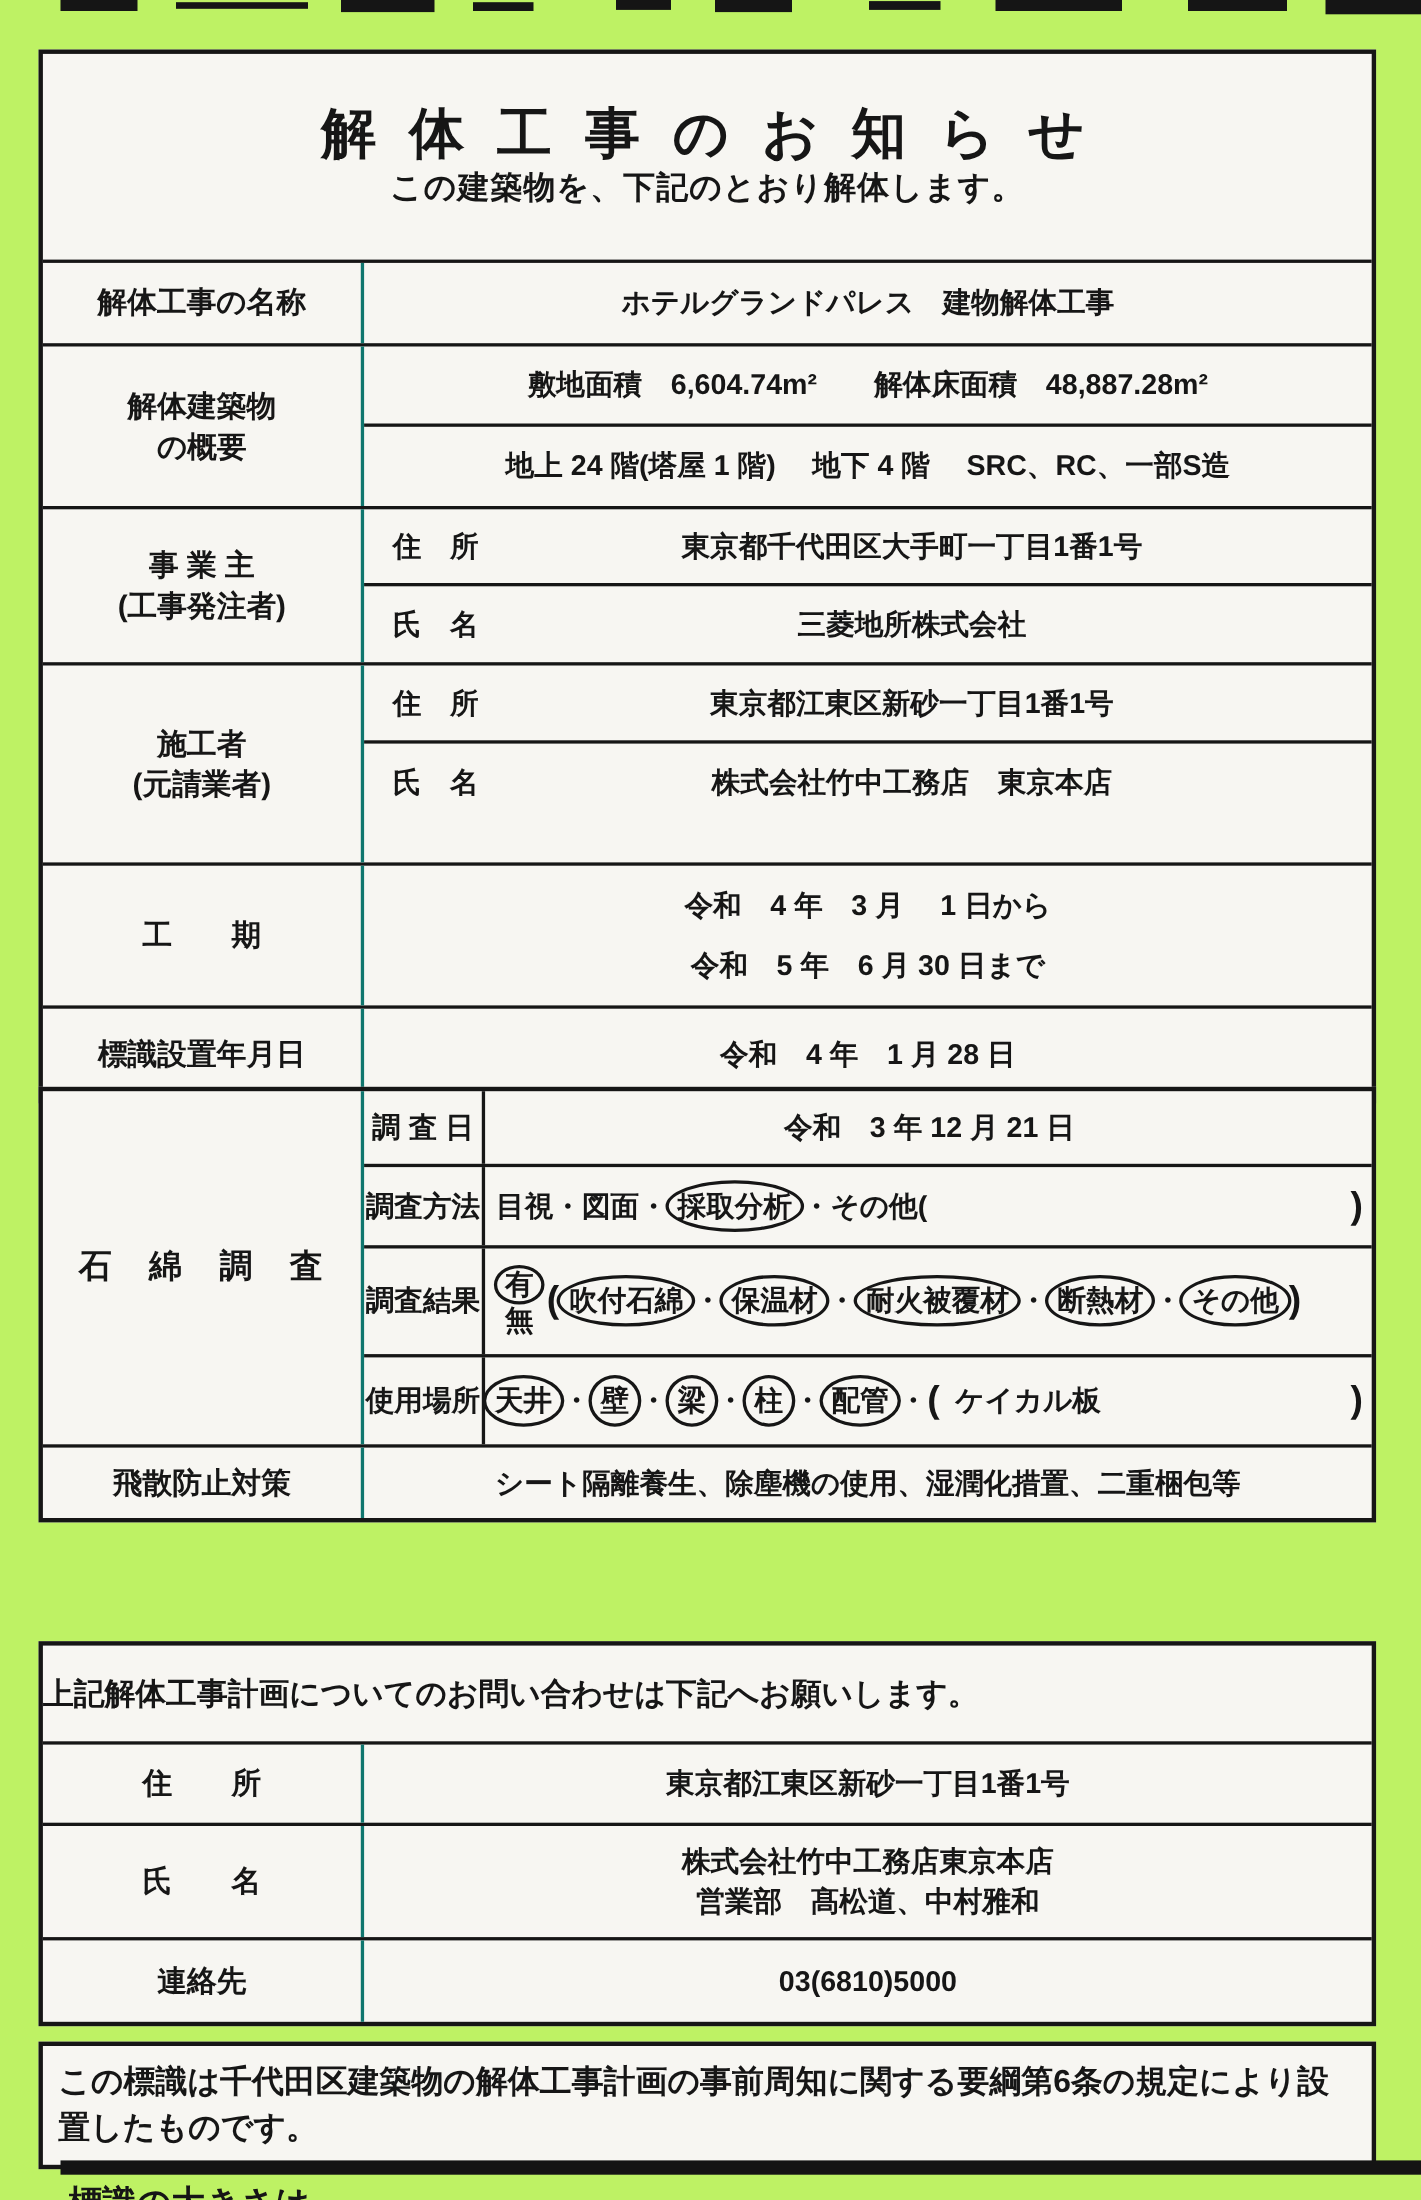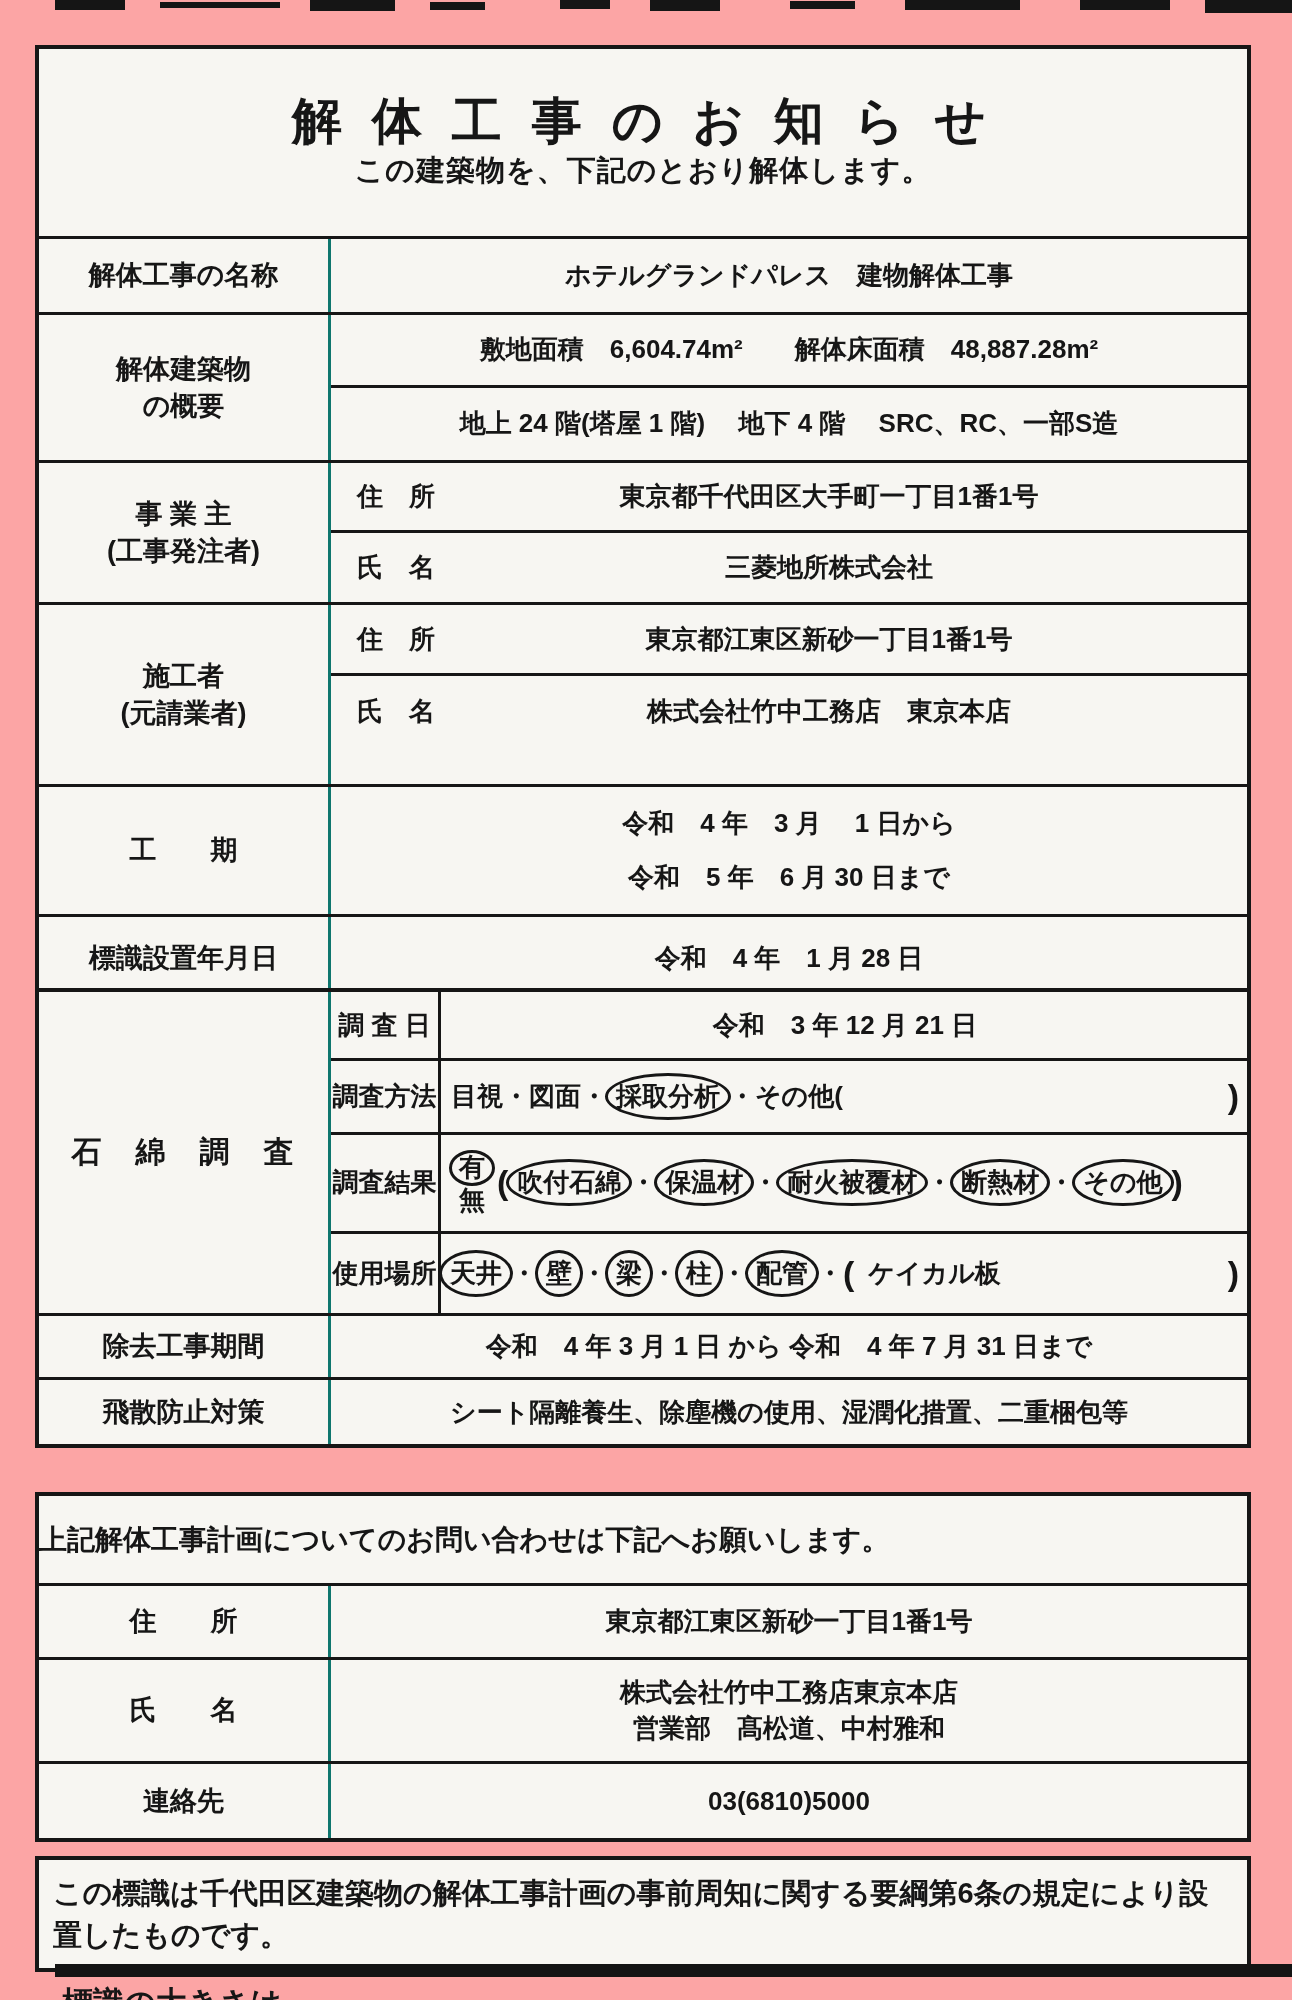--- a/index.html
+++ b/index.html
@@ -1,20 +1,20 @@
 <!DOCTYPE html>
 <html><head>
 <meta charset="utf-8">
 <style>
   html,body{margin:0;padding:0;background:#e9e8e4;}
   .page{
     position:relative;
     width:1292px;height:2000px;
     margin:0 auto;
-    background:#fca5a5;
+    background:#bef264;
     overflow:hidden;
     font-family:"Liberation Sans","DejaVu Sans",sans-serif;
     font-weight:700;
     color:#161616;
   }
   
   .artifact{position:absolute;background:#151515;}
   
   .sign-box{
     position:absolute;left:35px;width:1216px;
@@ -227,24 +227,20 @@
               <span>・</span>
               <span class="paren">(</span>
             <span style="margin-left:14px;">ケイカル板</span>
             <span class="spacer"></span>
             <span class="paren">)</span>
           </div>
         </div>
       </div>
     </div>
 
-    <div class="trow" style="height:64px;">
-      <div class="c1">除去工事期間</div>
-      <div class="c2">令和　4 年 3 月 1 日  から  令和　4 年 7 月 31 日まで</div>
-    </div>
 
     <div class="trow" style="height:64px;">
       <div class="c1">飛散防止対策</div>
       <div class="c2">シート隔離養生、除塵機の使用、湿潤化措置、二重梱包等</div>
     </div>
   </div>
 
   <div class="sign-box" style="top:1492px;">
     <div class="trow" style="height:90px;">
       <div class="c2" style="flex-direction:row;justify-content:flex-start;font-size:28px;line-height:1.4;">

